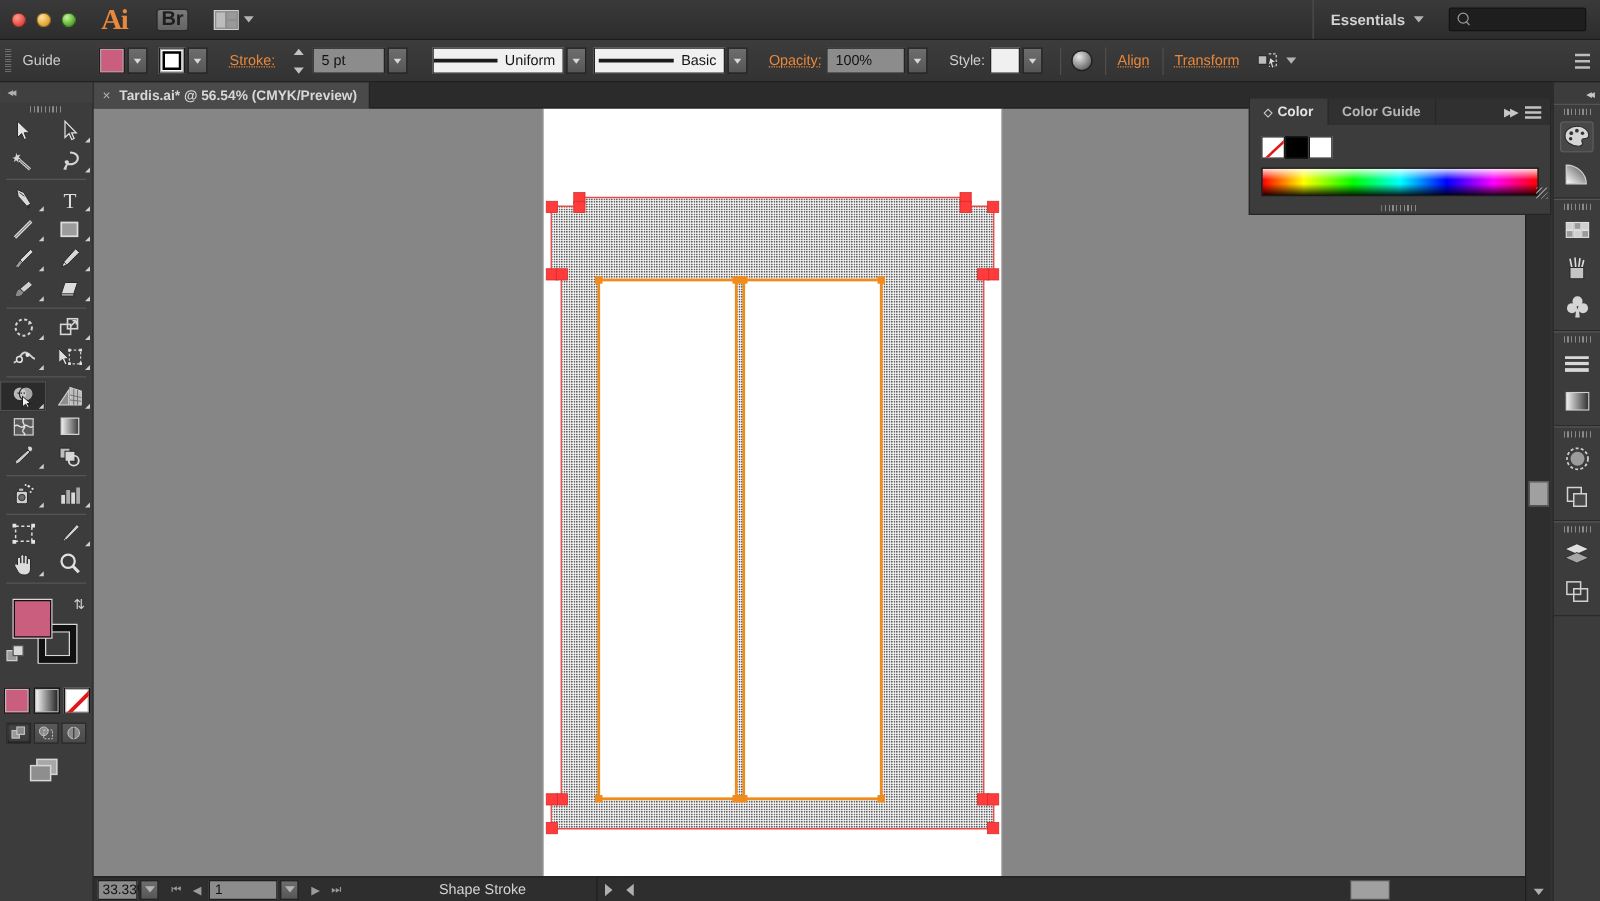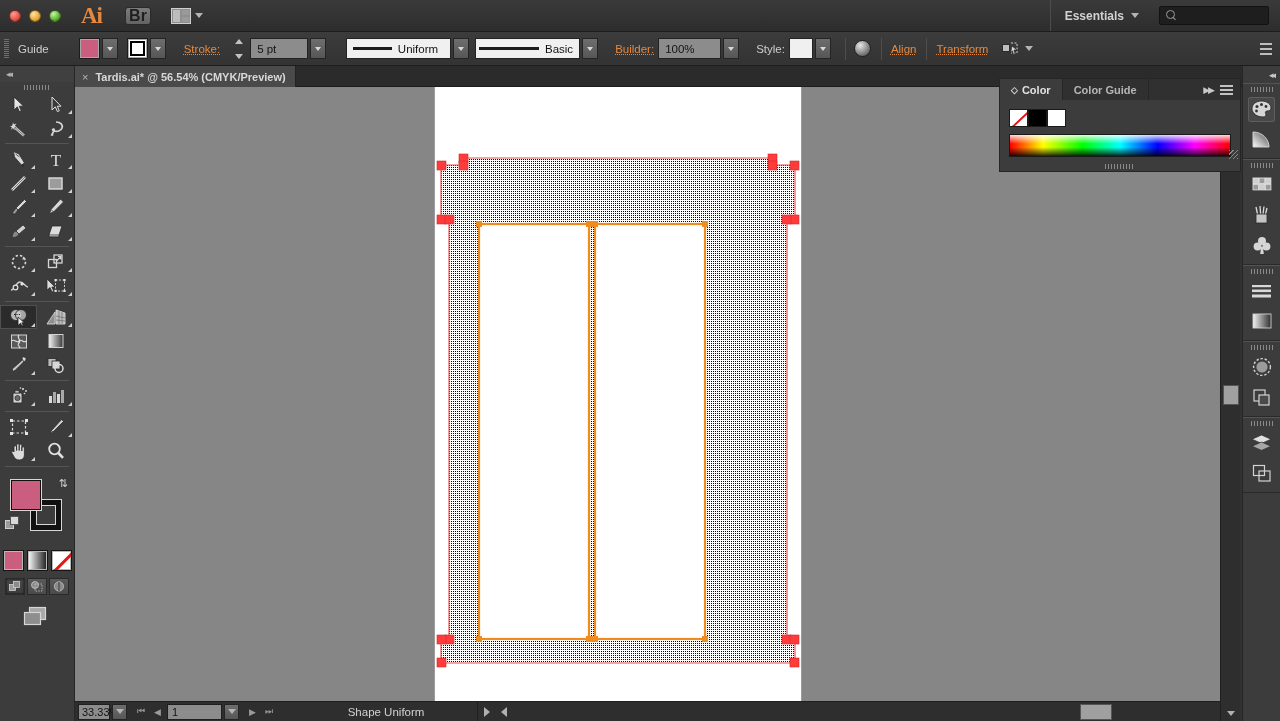--- a/index.html
+++ b/index.html
@@ -297,21 +297,21 @@
       <span class="dn"></span>
     </div>
     <div class="combo">
       <div class="field" style="width:58px">5 pt</div>
       <div class="ddbtn">
           <span class="caret"></span>
         </div>
     </div>
 
     <div class="combo" style="margin-left:20px">
-      <div class="field white" style="width:105px;padding:6px">
+      <div class="field white" style="width:105px;padding:0">
         <div class="opt-line">
             <span class="dash"></span>
           <span>Uniform</span>
           </div>
       </div>
       <div class="ddbtn">
           <span class="caret"></span>
         </div>
     </div>
 
@@ -320,21 +320,21 @@
         <div class="opt-line">
             <span class="dash"></span>
           <span>Basic</span>
           </div>
       </div>
       <div class="ddbtn">
           <span class="caret"></span>
         </div>
     </div>
 
-    <div class="cb-label ul" style="margin-left:17px">Builder:</div>
+    <div class="cb-label ul" style="margin-left:17px">Opacity:</div>
     <div class="combo">
       <div class="field" style="width:63px">100%</div>
       <div class="ddbtn">
           <span class="caret"></span>
         </div>
     </div>
 
     <div class="cb-label" style="margin-left:17px">Style:</div>
     <div class="combo">
       <div class="field white" style="width:24px"></div>
@@ -744,21 +744,21 @@
       <span>◀</span>
     </div>
     <div class="pagefield">1</div>
     <div class="sb-dd">
         <span class="caret"></span>
       </div>
     <div class="navbtns">
       <span>▶</span>
       <span>⏭</span>
     </div>
-    <div class="sb-status">Shape Uniform</div>
+    <div class="sb-status">Shape Stroke</div>
     <div class="sb-arrow">
         <span class="rcaret"></span>
       </div>
   </div>
 
   <div class="colorpanel">
     <div class="cp-tabs">
       <div class="cp-tab active">
         <span class="dots">◇</span>
         <span>Color</span>

